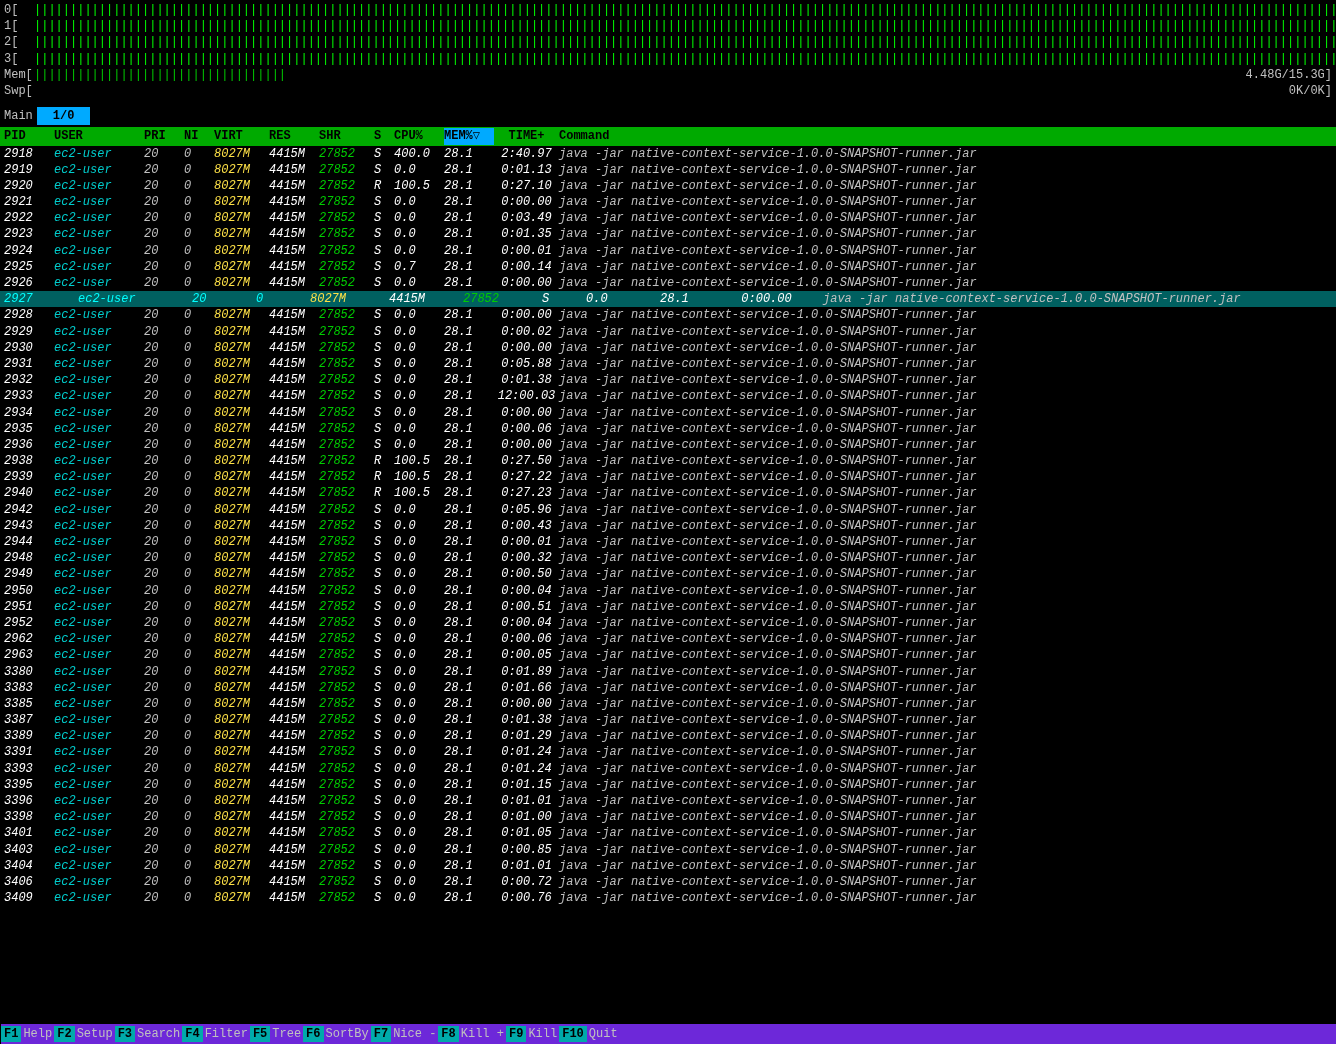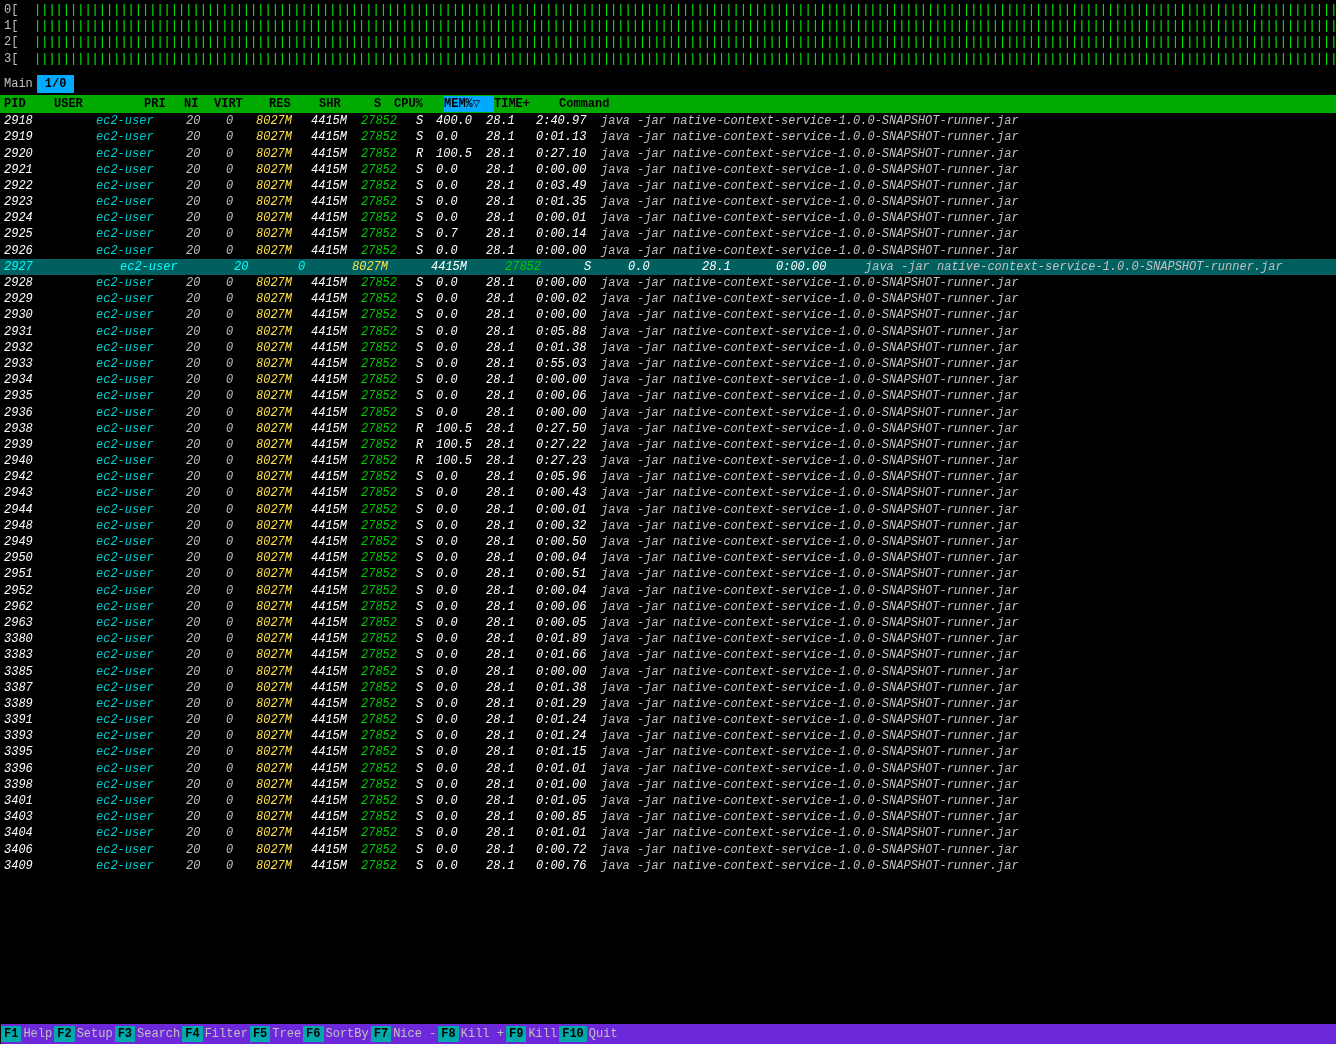--- a/index.html
+++ b/index.html
@@ -41,40 +41,40 @@
       align-items: center;
       gap: 4px;
       margin-top: 4px;
     }
     .tab-label {
       color: #c0c0c0;
     }
     .tab-active {
       background: #00aaff;
       color: #000;
-      padding: 1px 8px;
+      padding: 1px 16px;
       font-weight: bold;
     }
     .table-header {
       background: #00aa00;
       color: #000;
       display: flex;
       padding: 1px 4px;
     }
     .col-pid { width: 50px; }
     .col-user { width: 90px; }
     .col-pri { width: 40px; }
     .col-ni { width: 30px; }
     .col-virt { width: 55px; }
     .col-res { width: 50px; }
     .col-shr { width: 55px; }
     .col-s { width: 20px; }
     .col-cpu { width: 50px; }
     .col-mem { width: 50px; }
-    .col-time { width: 65px; }
+    .col-time { width: 65px; text-align: center; }
     .col-cmd { flex: 1; }
     .table-header span {
       font-weight: bold;
     }
     .col-mem-header {
       background: #00aaff;
       color: #000;
     }
     .process-row {
       display: flex;
@@ -82,21 +82,21 @@
       color: #c0c0c0;
       white-space: nowrap;
       font-style: italic;
     }
     .process-row.highlighted {
       background: #006060;
       color: #00ffff;
       gap: 24px;
     }
     .process-row .col-pid { color: #ffffff; }
-    .process-row .col-user { color: #00cccc; margin-left: 42px; }
+    .process-row .col-user { color: #00cccc; }
     .process-row .col-virt { color: #fde047; }
     .process-row .col-res { color: #ffffff; }
     .process-row .col-shr { color: #00cc00; }
     .process-row .col-s { color: #ffffff; }
     .highlighted .col-pid { color: #00ffff; }
     .highlighted .col-user { color: #00ffff; }
     .process-row .col-cpu { color: #ffffff; }
     .process-row .col-mem { color: #ffffff; }
     .process-row .col-time { color: #ffffff; }
     .process-row .col-cmd { color: #c0c0c0; }
@@ -154,20 +154,30 @@
     <div class="stat-row">
       <span class="stat-label">2[</span>
       <span class="bar-container">||||||||||||||||||||||||||||||||||||||||||||||||||||||||||||||||||||||||||||||||||||||||||||||||||||||||||||||||||||||||||||||||||||||||||||||||||||||||||||||||||||||||||||||||||||||||||||||||||||||||||||||||||||||||||||||||||||||||</span>
 
     </div>
     <div class="stat-row">
       <span class="stat-label">3[</span>
       <span class="bar-container">||||||||||||||||||||||||||||||||||||||||||||||||||||||||||||||||||||||||||||||||||||||||||||||||||||||||||||||||||||||||||||||||||||||||||||||||||||||||||||||||||||||||||||||||||||||||||||||||||||||||||||||||||||||||||||||||||||||||</span>
 
     </div>
+    <div class="mem-row">
+      <span class="stat-label">Mem[</span>
+      <span class="mem-bar">|||||||||||||||||||||||||||||||||||</span>
+      <span class="stat-right">4.48G/15.3G]</span>
+    </div>
+    <div class="mem-row">
+      <span class="stat-label">Swp[</span>
+      <span class="swp-bar"></span>
+      <span class="stat-right">0K/0K]</span>
+    </div>
   </div>
 
   <div class="main-tab-row">
     <span class="tab-label">Main</span>
     <span class="tab-active">1/0</span>
   </div>
 
   <div class="table-header">
     <span class="col-pid">PID</span>
     <span class="col-user">USER</span>
@@ -398,21 +408,21 @@
     <span class="col-pid">2933</span>
     <span class="col-user">ec2-user</span>
     <span class="col-pri">20</span>
     <span class="col-ni">0</span>
     <span class="col-virt">8027M</span>
     <span class="col-res">4415M</span>
     <span class="col-shr">27852</span>
     <span class="col-s">S</span>
     <span class="col-cpu">0.0</span>
     <span class="col-mem">28.1</span>
-    <span class="col-time">0:55.03</span>
+    <span class="col-time">12:00.03</span>
     <span class="col-cmd">java -jar native-context-service-1.0.0-SNAPSHOT-runner.jar</span>
   </div>
       <div class="process-row">
     <span class="col-pid">2934</span>
     <span class="col-user">ec2-user</span>
     <span class="col-pri">20</span>
     <span class="col-ni">0</span>
     <span class="col-virt">8027M</span>
     <span class="col-res">4415M</span>
     <span class="col-shr">27852</span>

